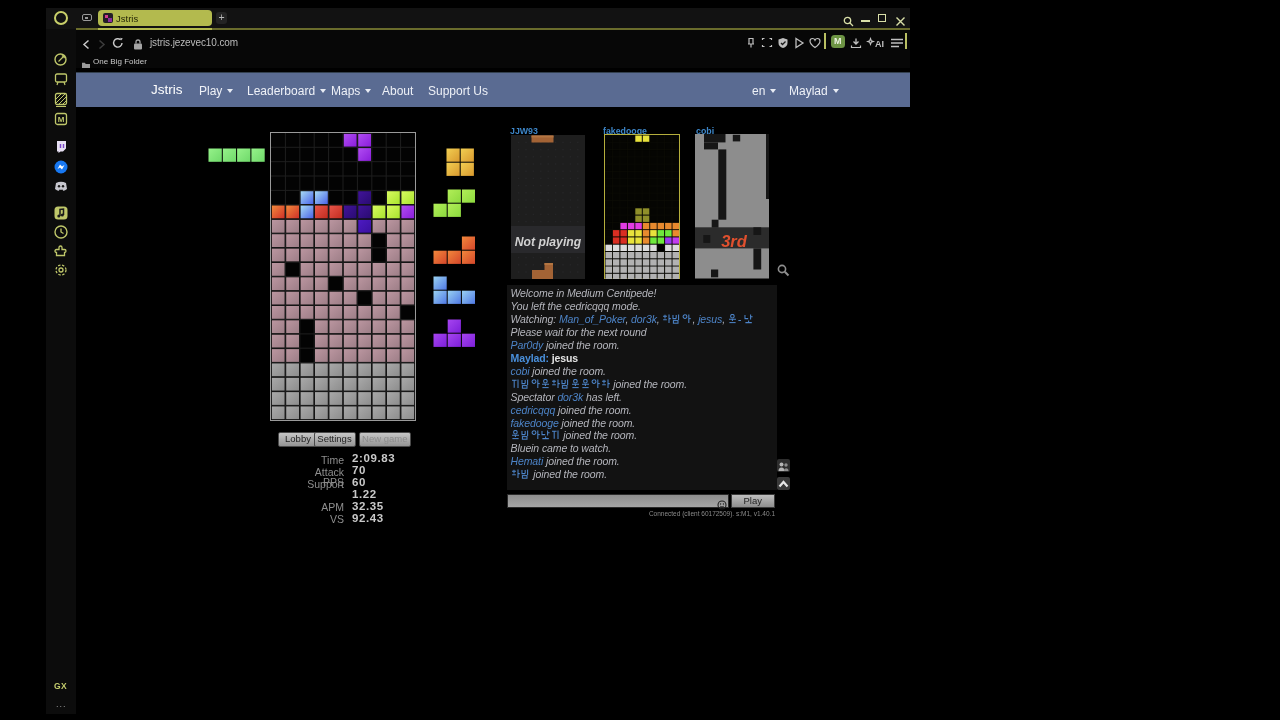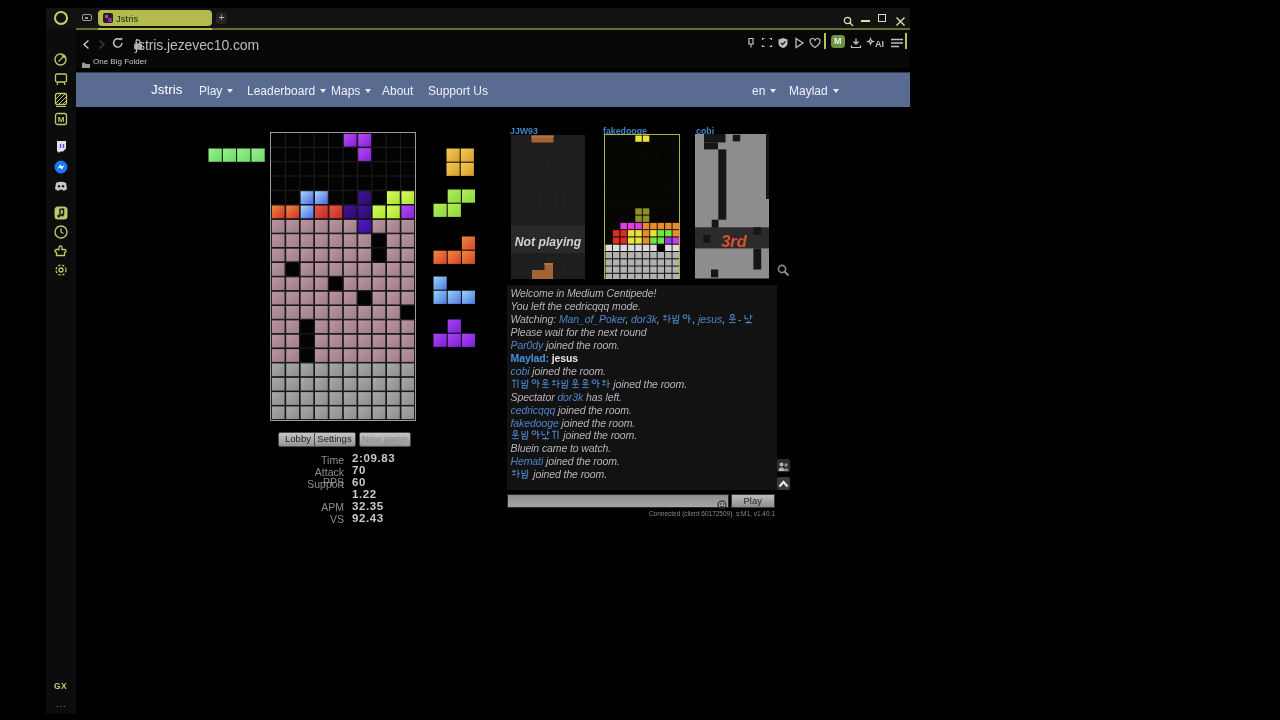--- a/index.html
+++ b/index.html
@@ -70,21 +70,21 @@
 <div class="abs" style="left:112px;top:35px"><svg width="12" height="12">
       <path d="M10 6 A4.2 4.2 0 1 1 8.6 2.8" stroke="#c9c9c9" stroke-width="1.4" fill="none"></path>
       <path d="M8.2 0.8 L10.8 1.4 L9 3.6 Z" fill="#c9c9c9"></path>
     </svg></div>
 
 <div class="abs" style="left:133px;top:35.5px"><svg width="10" height="11">
       <rect x="1" y="4.5" width="8" height="6" rx="1" fill="#a5a5a5"></rect>
       <path d="M3 4.5 L3 3 Q3 1 5 1 Q7 1 7 3 L7 4.5" stroke="#a5a5a5" stroke-width="1.3" fill="none"></path>
     </svg></div>
 
-<div class="abs" style="left:135px;top:36.5px;font-size:14px;color:#bcbcbc;letter-spacing:-0.1px">jstris.jezevec10.com</div>
+<div class="abs" style="left:150px;top:36.5px;font-size:10px;color:#bcbcbc;letter-spacing:-0.1px">jstris.jezevec10.com</div>
 <div style="position:absolute;left:745px;top:35px;width:12px;height:12px"><svg width="12" height="12">
       <path d="M4 1.5 L8 1.5 L8 7 L4 7 Z M3 7 L9 7 M6 7 L6 10.5" stroke="#bfbfbf" stroke-width="1.2" fill="none"></path>
     </svg></div>
 <div style="position:absolute;left:761px;top:35px;width:12px;height:12px"><svg width="12" height="12">
       <path d="M1.5 3 L1.5 1.5 L3.5 1.5 M8.5 1.5 L10.5 1.5 L10.5 3 M10.5 8 L10.5 9.5 L8.5 9.5 M3.5 9.5 L1.5 9.5 L1.5 8" stroke="#bfbfbf" stroke-width="1.2" fill="none"></path>
     </svg></div>
 <div style="position:absolute;left:777px;top:35px;width:12px;height:12px"><svg width="12" height="12">
       <path d="M6 1 L10.5 2.5 L10.5 6 Q10.5 9.5 6 11 Q1.5 9.5 1.5 6 L1.5 2.5 Z" fill="#bfbfbf"></path>
       <path d="M4 6 L5.5 7.5 L8.5 4.5" stroke="#1a1a1a" stroke-width="1.3" fill="none"></path>
     </svg></div>

